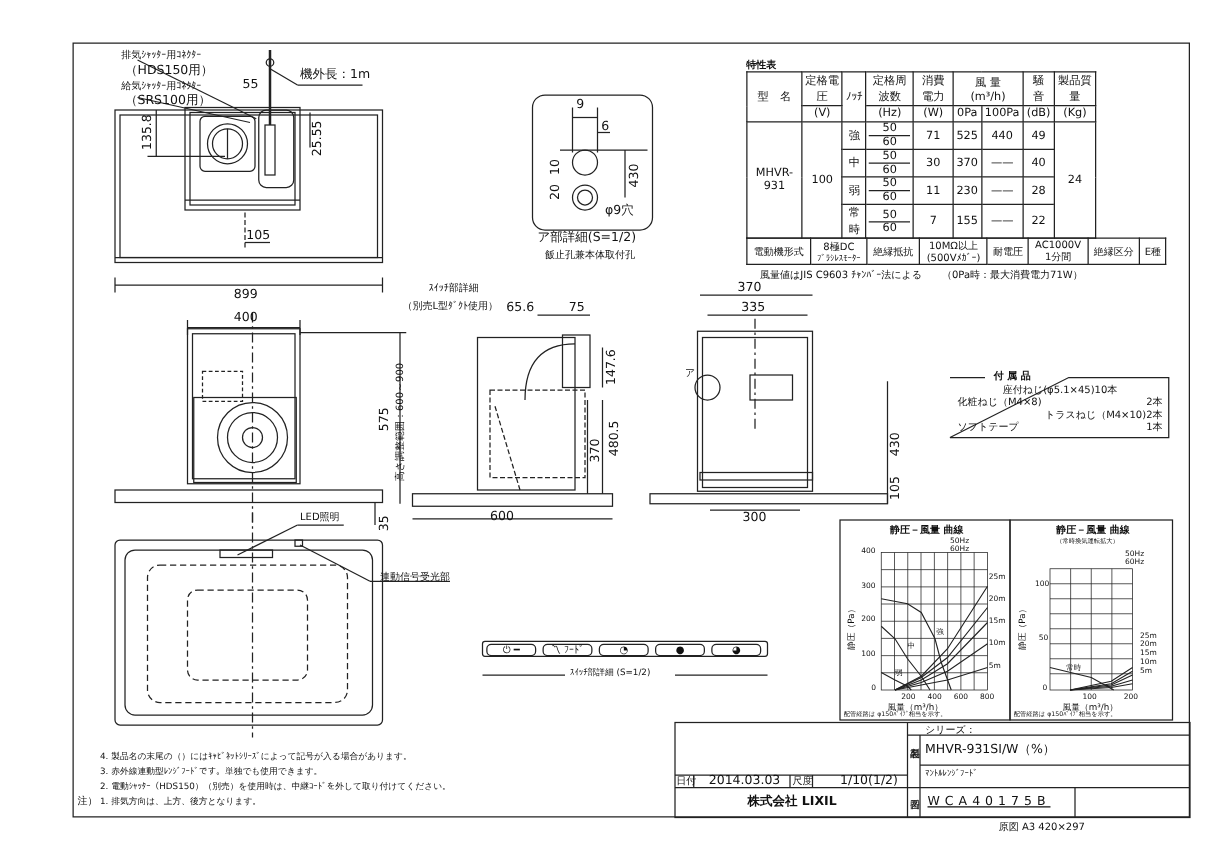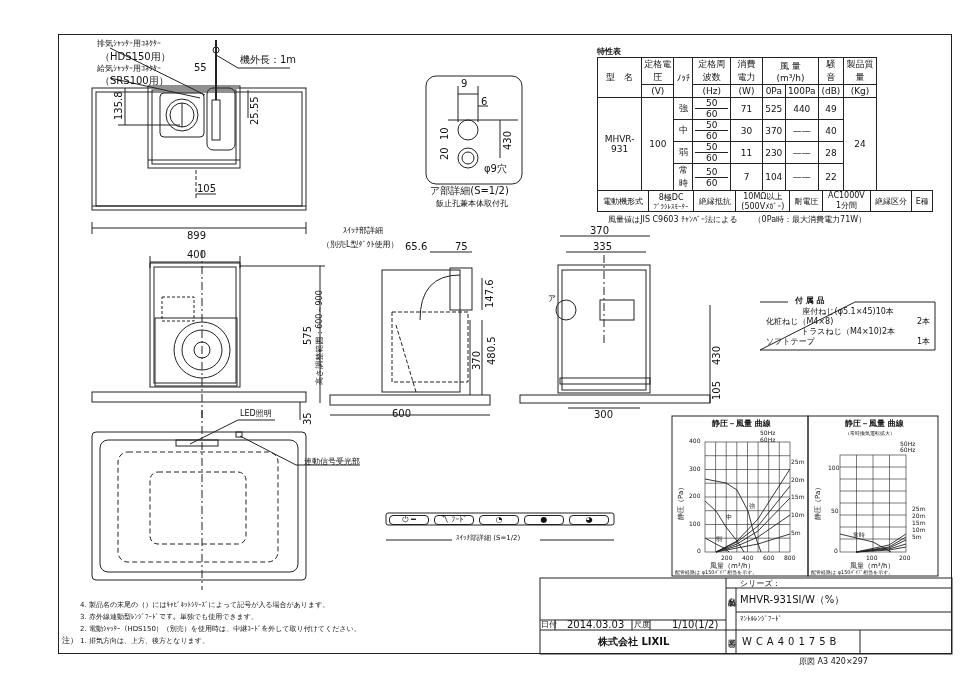--- a/index.html
+++ b/index.html
@@ -246,21 +246,21 @@
     <td>——</td>
     <td>28</td>
   </tr>
   <tr>
     <td>常時</td>
     <td style="height:20px">
           <div>50</div>
           <div style="border-top:1px solid #222">60</div>
         </td>
     <td>7</td>
-    <td>104</td>
+    <td>155</td>
     <td>——</td>
     <td>22</td>
   </tr>
 </tbody>
   </table>
 <table class="spec" style="left:597px;top:190px;width:336px;font-size:8px">
   <tbody>
       <tr>
     <td>電動機形式</td>
     <td>
@@ -287,21 +287,21 @@
 <div class="t ts tb" style="left:795px;top:297px">付 属 品</div>
 <div class="abs" style="left:766px;top:307px;width:164px;font-size:8px;line-height:10px">
   <div style="display:flex;justify-content:center">
       <span>座付ねじ(φ5.1×45)</span>
       <span>10本</span>
     </div>
   <div style="display:flex;justify-content:space-between">
       <span>化粧ねじ（M4×8)</span>
       <span>2本</span>
     </div>
-  <div style="display:flex;justify-content:center">
+  <div style="display:flex;justify-content:flex-end">
       <span>トラスねじ（M4×10)</span>
       <span>2本</span>
     </div>
   <div style="display:flex;justify-content:space-between">
       <span>ソフトテープ</span>
       <span>1本</span>
     </div>
 </div>
 
 <div class="t ts tb" style="left:712px;top:420px">静圧－風量 曲線</div>
@@ -406,14 +406,14 @@
 <div class="t ts" style="left:740px;top:580px">シリーズ：</div>
 <div class="t ts" style="left:727px;top:592px;writing-mode:vertical-rl">製品名</div>
 <div class="t" style="left:740px;top:595px">MHVR-931SI/W（%）</div>
 <div class="t" style="left:740px;top:616px;font-size:7px">ﾏﾝﾄﾙﾚﾝｼﾞﾌｰﾄﾞ</div>
 <div class="t ts" style="left:541px;top:621px">日付</div>
 <div class="t" style="left:567px;top:620px">2014.03.03</div>
 <div class="t ts" style="left:634px;top:621px">尺度</div>
 <div class="t" style="left:672px;top:620px">1/10(1/2)</div>
 <div class="t tb" style="left:598px;top:637px">株式会社 LIXIL</div>
 <div class="t ts" style="left:727px;top:633px;writing-mode:vertical-rl">図番</div>
-<div class="t" style="left:742px;top:637px;letter-spacing:4px;">WCA40175B</div>
+<div class="t" style="left:742px;top:637px;letter-spacing:4px;text-decoration:underline">WCA40175B</div>
 <div class="t ts" style="left:799px;top:658px">原図 A3 420×297</div>
 
 </body></html>

